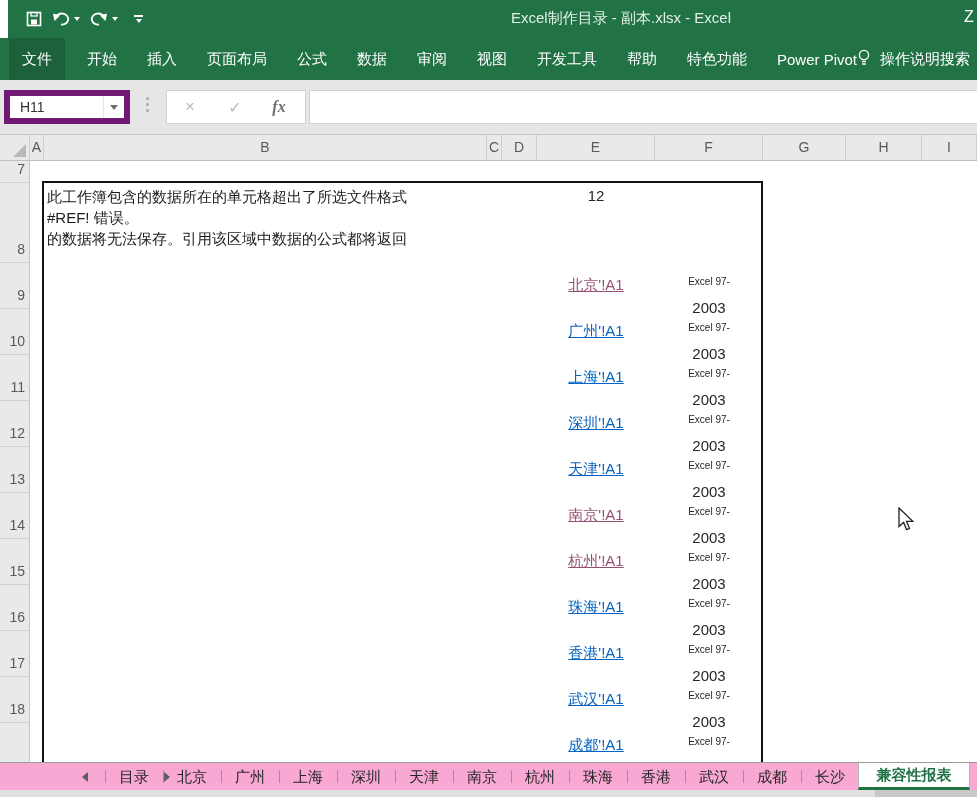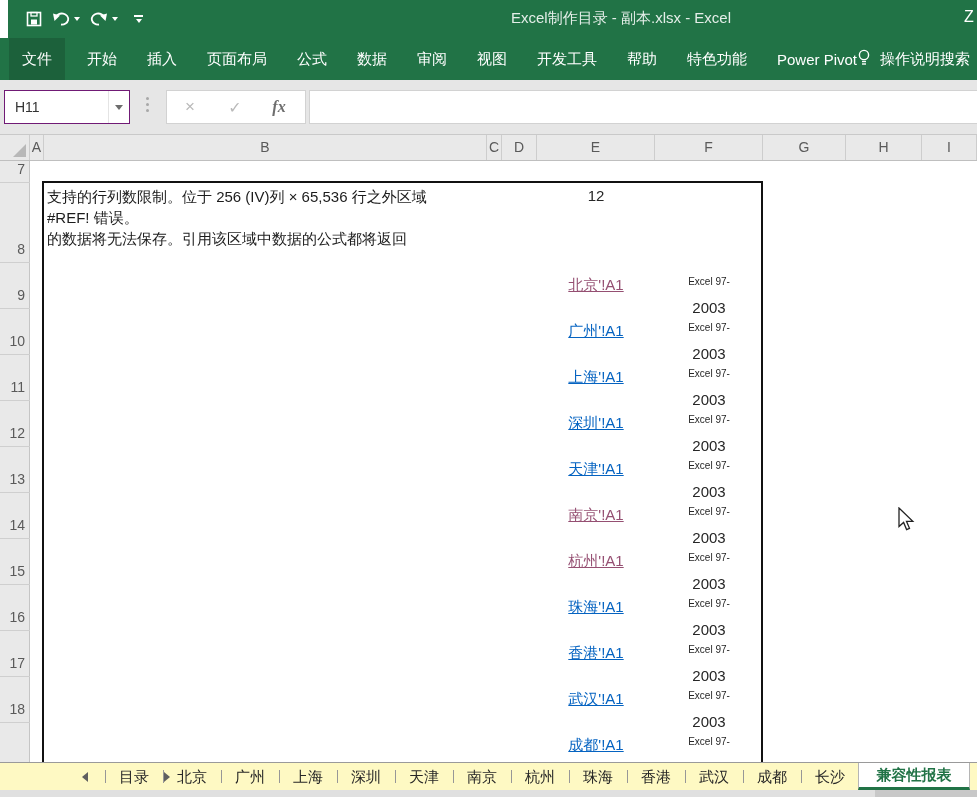--- a/index.html
+++ b/index.html
@@ -27,21 +27,21 @@
           display:flex;align-items:stretch;padding-left:9px;box-sizing:border-box;overflow:hidden;}
   .rtab{display:flex;align-items:center;color:#fff;font-size:15px;margin-right:30px;white-space:nowrap;cursor:default;}
   .rtab.file{background:rgba(0,0,0,.15);padding:0 13px;margin-right:22px;}
   .tellme{position:absolute;left:856px;top:0;height:42px;display:flex;align-items:center;color:#fff;font-size:15px;white-space:nowrap;}
   .tellme svg{margin-right:8px;flex:none;}
 
   
   .formula-row{position:absolute;left:0;top:80px;width:977px;height:55px;background:#e6e6e6;
                border-bottom:1px solid #c9c9c9;box-sizing:border-box;}
   .name-box{position:absolute;left:4px;top:10px;width:126px;height:34px;background:#fff;
-            border:1px solid #701a75;box-sizing:border-box;display:flex;align-items:center;}
+            border:6px solid #701a75;box-sizing:border-box;display:flex;align-items:center;}
   .name-box .val{flex:1;padding-left:10px;font-size:14px;color:#333;}
   .name-box .arrow{width:20px;height:100%;display:flex;align-items:center;justify-content:center;border-left:1px solid #e4e4e4;}
   .name-box .arrow i{width:0;height:0;border-left:4px solid transparent;border-right:4px solid transparent;border-top:5px solid #6d6d6d;}
   .fdots{position:absolute;left:146px;top:17px;display:flex;flex-direction:column;gap:3px;}
   .fdots i{width:3px;height:3px;border-radius:50%;background:#a8a8a8;}
   .fx-panel{position:absolute;left:166px;top:10px;width:140px;height:34px;background:#fff;
             border:1px solid #d2d2d2;box-sizing:border-box;display:flex;align-items:center;}
   .fx-panel .cancel{width:46px;text-align:center;color:#b9b9b9;font-size:17px;}
   .fx-panel .enter{width:44px;text-align:center;color:#b9b9b9;font-size:16px;}
   .fx-panel .fx{width:44px;text-align:center;color:#6e6e6e;font-size:16px;font-style:italic;
@@ -71,21 +71,21 @@
   .count{position:absolute;left:537px;top:26px;width:118px;text-align:center;font-size:15px;color:#262626;}
   .linkrow{position:absolute;left:0;width:977px;height:46px;}
   .ecell{position:absolute;left:537px;top:14px;width:118px;text-align:center;font-size:15px;}
   .slink{color:var(--blue);text-decoration:underline;cursor:pointer;}
   .slink.visited{color:var(--visited);}
   .fmt1{position:absolute;left:655px;top:14px;width:108px;text-align:center;font-size:10px;color:#262626;}
   .fmt2{position:absolute;left:655px;top:37px;width:108px;text-align:center;font-size:15px;color:#262626;}
   .cursor{position:absolute;left:897px;top:346px;z-index:50;}
 
   
-  .tabbar{position:absolute;left:0;top:762px;width:977px;height:28px;background:#fef9c3;
+  .tabbar{position:absolute;left:0;top:762px;width:977px;height:28px;background:#f9a8d4;
           border-top:1px solid #9a9a9a;box-sizing:border-box;}
   .navarrow{position:absolute;top:9px;width:0;height:0;}
   .navarrow.left{left:82px;border-top:5px solid transparent;border-bottom:5px solid transparent;border-right:6px solid #5f5f5f;}
   .navarrow.right{left:164px;border-top:5px solid transparent;border-bottom:5px solid transparent;border-left:6px solid #5f5f5f;}
   .stab{position:absolute;top:0;width:58px;height:27px;line-height:27px;text-align:center;
         font-size:15px;color:#262626;cursor:default;}
   .tabsep{position:absolute;top:7px;width:1px;height:13px;background:#979797;}
   .active-tab{position:absolute;left:858px;top:0;width:112px;height:27px;background:#fff;
               border-left:1px solid #b5b5b5;border-right:1px solid #b5b5b5;
               border-bottom:3px solid var(--green);box-sizing:border-box;
@@ -198,21 +198,21 @@
         <div class="colcell" style="left: 655px; width: 108px;">F</div>
         <div class="colcell" style="left: 763px; width: 83px;">G</div>
         <div class="colcell" style="left: 846px; width: 76px;">H</div>
         <div class="colcell" style="left: 922px; width: 55px;">I</div>
       </div>
   </div>
 
   <div class="grid">
     <div class="compat-box"></div>
     <div class="warning" id="warning">
-        <div class="wline">支持的行列数限制。位于 256 (IV)列 × 65,536 行之外区域</div>
+        <div class="wline">此工作簿包含的数据所在的单元格超出了所选文件格式</div>
         <div class="wline">#REF! 错误。</div>
         <div class="wline">的数据将无法保存。引用该区域中数据的公式都将返回</div>
       </div>
     <div class="count">12</div>
     <div id="link-rows">
         <div class="linkrow" style="top: 101px;">
           <div class="ecell"><span class="slink visited">北京'!A1</span></div>
           <div class="fmt1">Excel 97-</div>
           <div class="fmt2">2003</div>
         </div>

